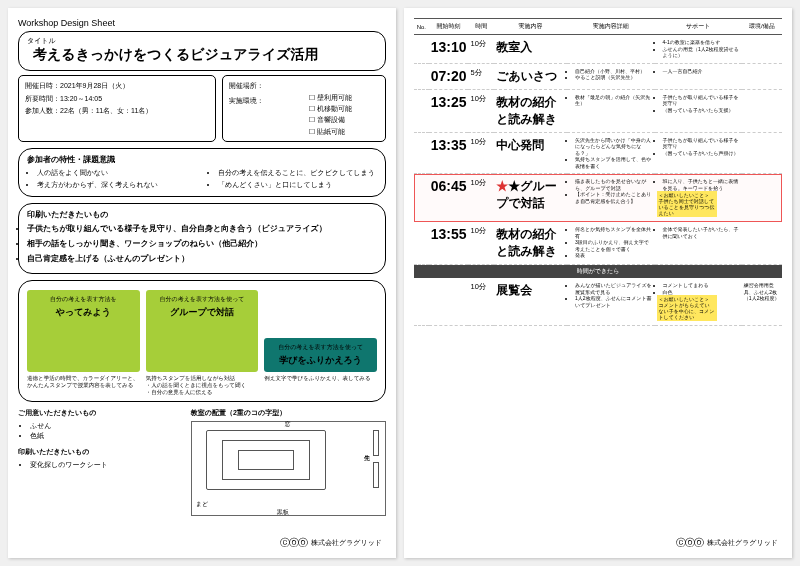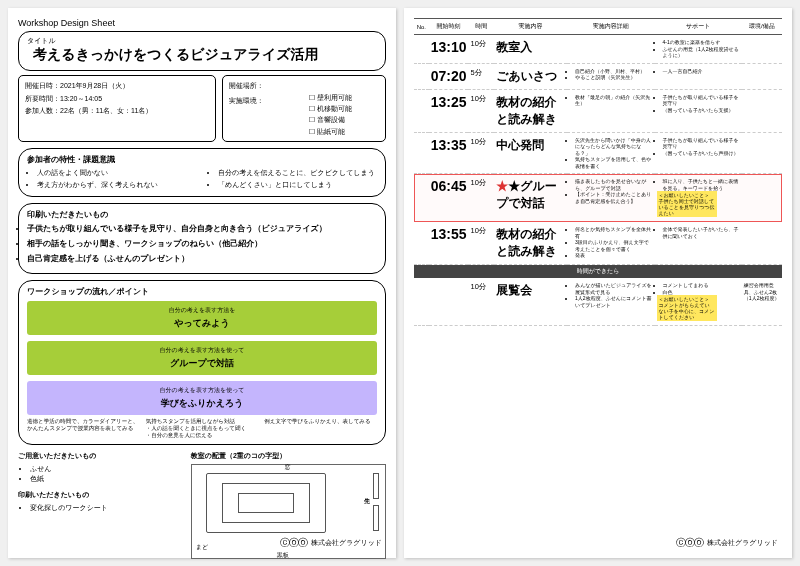--- a/index.html
+++ b/index.html
@@ -29,24 +29,24 @@
     .meta-left { flex: 1.1; border: 1px solid #000; border-radius: 5px; padding: 4px 6px; font-size: 7px; line-height: 1.8; }
     .meta-right { flex: 0.9; border: 1px solid #000; border-radius: 5px; padding: 4px 6px; font-size: 7px; line-height: 1.6; display: flex; gap: 10px; }
     .meta-right-col { flex: 1; }
     .chk { display: block; }
     .section-box { border: 1px solid #000; border-radius: 14px; padding: 5px 8px; margin-top: 6px; font-size: 7px; }
     .section-title { font-size: 8px; margin-bottom: 3px; font-weight: bold; }
     .two-col { display: flex; gap: 12px; }
     .two-col ul { flex: 1; padding-left: 10px; }
     .two-col li, .section-box li { margin-bottom: 2px; line-height: 1.4; }
     .aim li { font-weight: bold; font-size: 8px; line-height: 1.6; }
-    .flow-boxes { display: flex; gap: 6px; margin: 4px 0 2px; flex-direction: column; }
+    .flow-boxes { display: flex; gap: 6px; margin: 4px 0 2px; }
     .flow-item { flex: 1; border-radius: 3px; padding: 5px 4px; text-align: center; font-size: 6px; }
     .flow-green { background: #a6ce39; }
-    .flow-grey { background: #c4b5fd; }
+    .flow-grey { background: #0f766e; margin-top: 48px; }
     .flow-big { font-size: 9px; font-weight: bold; display: block; margin-top: 2px; }
     .flow-notes { display: flex; gap: 6px; margin-top: 3px; }
     .flow-note { flex: 1; font-size: 5.5px; line-height: 1.3; }
     .bottom-row { display: flex; gap: 10px; margin-top: 6px; font-size: 7px; }
     .bottom-left { flex: 1; }
     .bottom-right { flex: 1.2; }
     .bottom-title { font-weight: bold; margin-bottom: 3px; }
     .bottom-left ul { padding-left: 12px; margin-bottom: 6px; }
     .layout-sketch { border: 1px solid #666; height: 95px; margin-top: 3px; position: relative; font-size: 6px; }
     .sk { position: absolute; border: 1px solid #555; }
@@ -117,21 +117,20 @@
   <div class="section-box">
     <div class="section-title">印刷いただきたいもの</div>
     <ul class="aim">
       <li>子供たちが取り組んでいる様子を見守り、自分自身と向き合う（ビジュアライズ）</li>
       <li>相手の話をしっかり聞き、ワークショップのねらい（他己紹介）</li>
       <li>自己肯定感を上げる（ふせんのプレゼント）</li>
     </ul>
   </div>
 
   <div class="section-box">
-    <div class="section-title">ワークショップの流れ／ポイント</div>
     <div class="flow-boxes">
       <div class="flow-item flow-green">
         <span>自分の考えを表す方法を</span>
         <span class="flow-big">やってみよう</span>
       </div>
       <div class="flow-item flow-green">
         <span>自分の考えを表す方法を使って</span>
         <span class="flow-big">グループで対話</span>
       </div>
       <div class="flow-item flow-grey">

